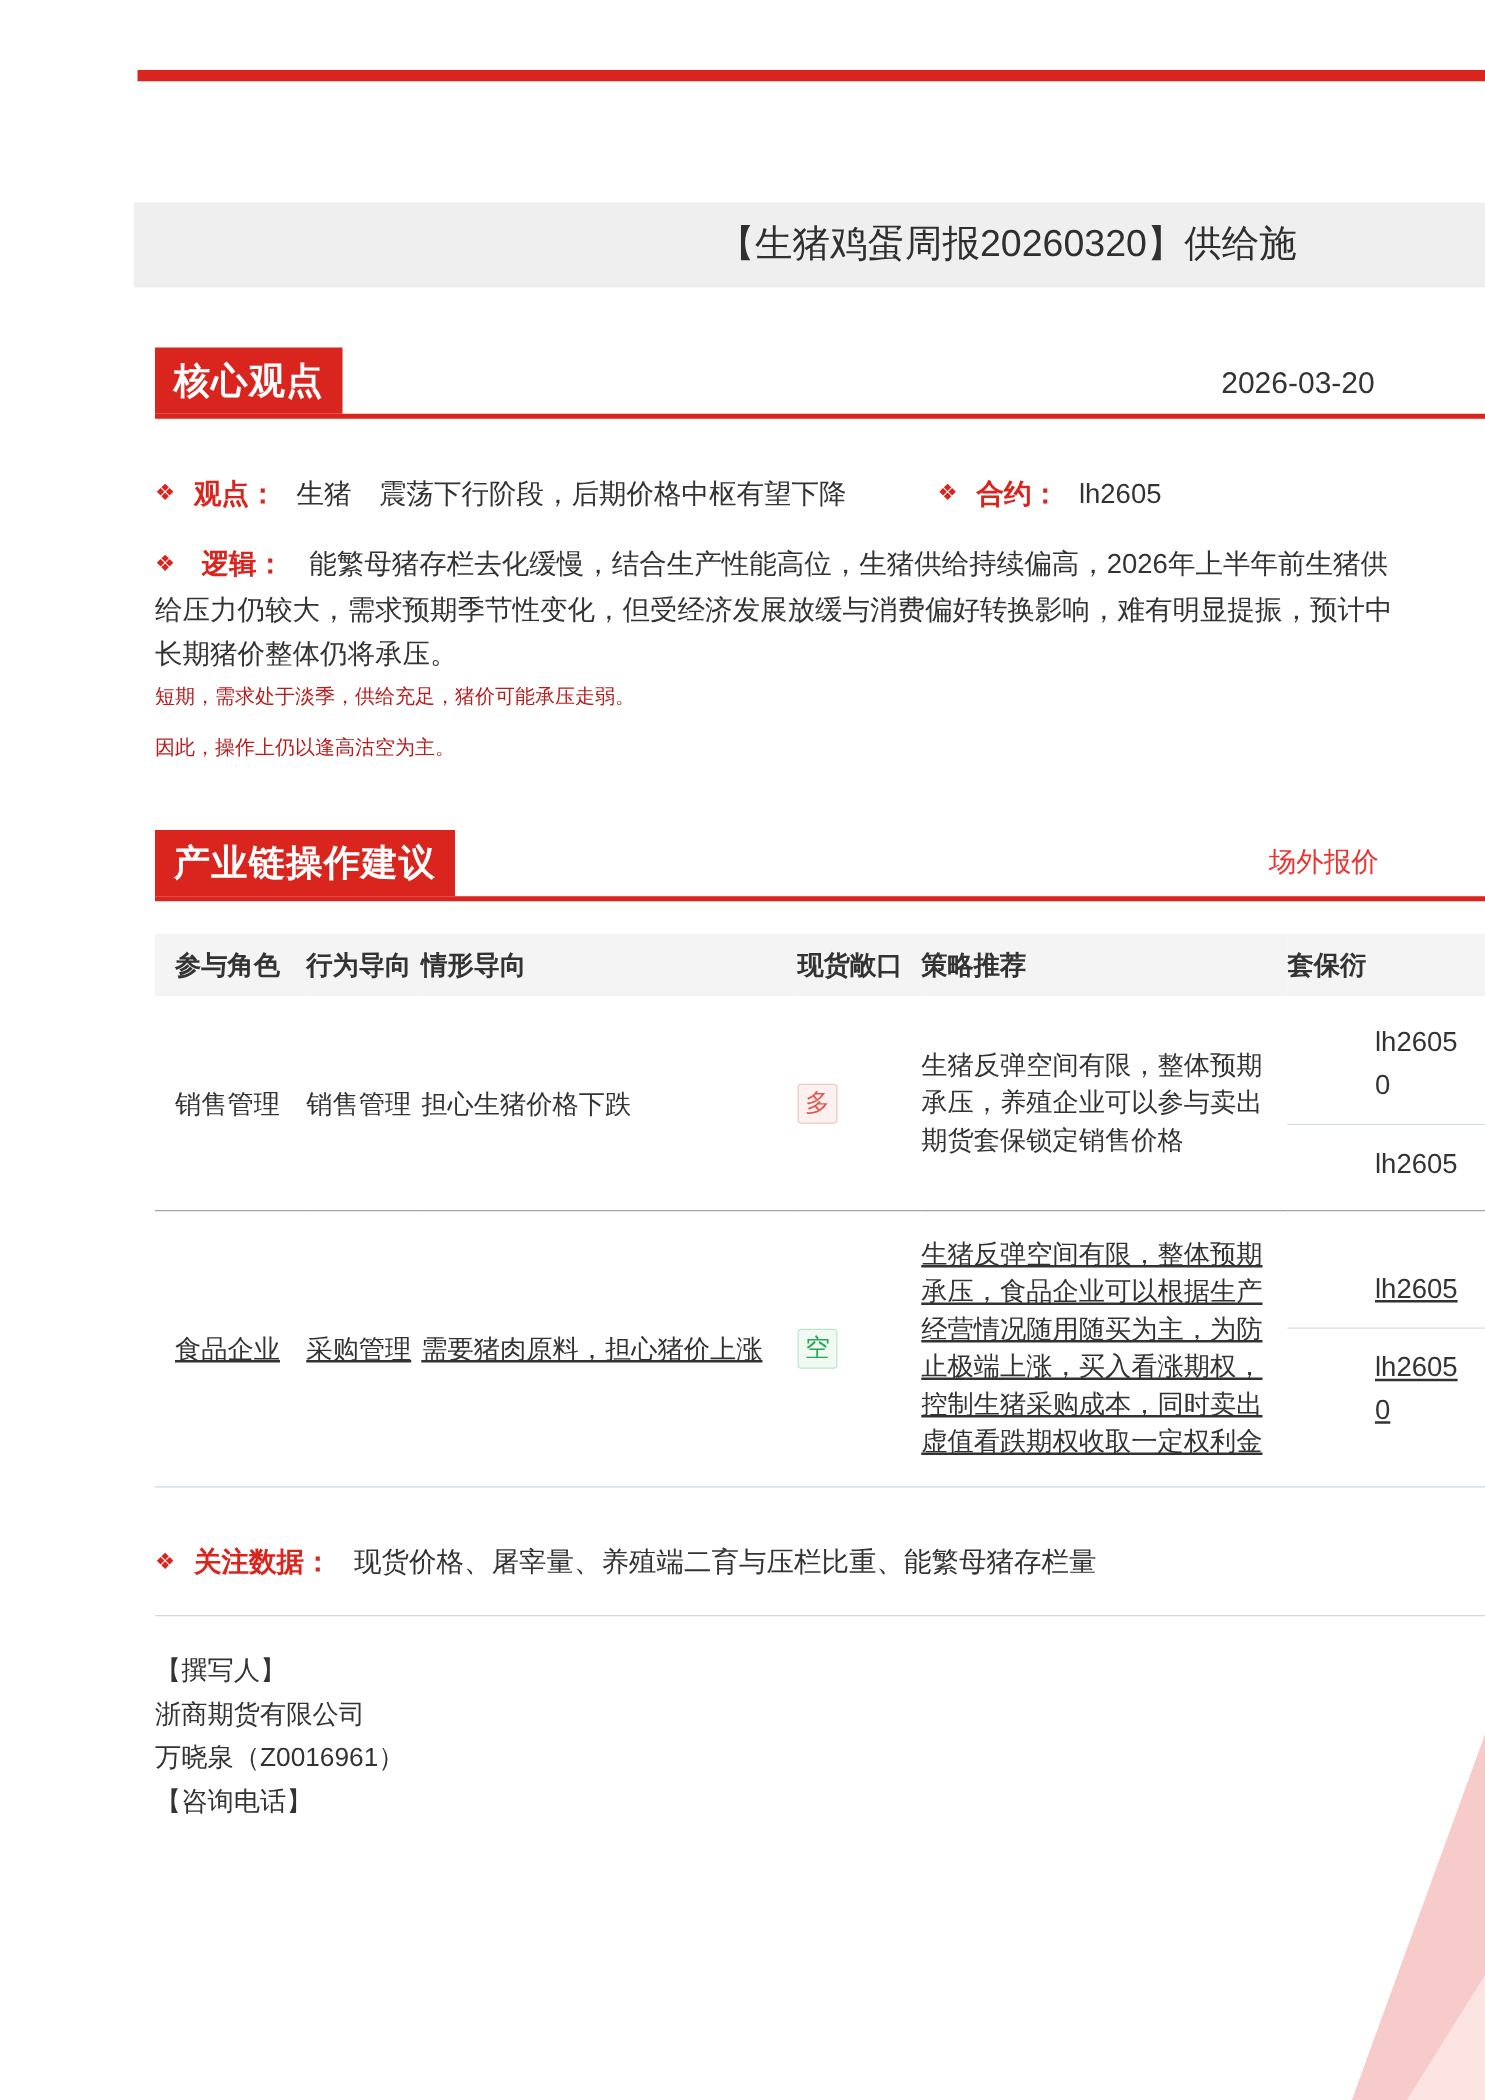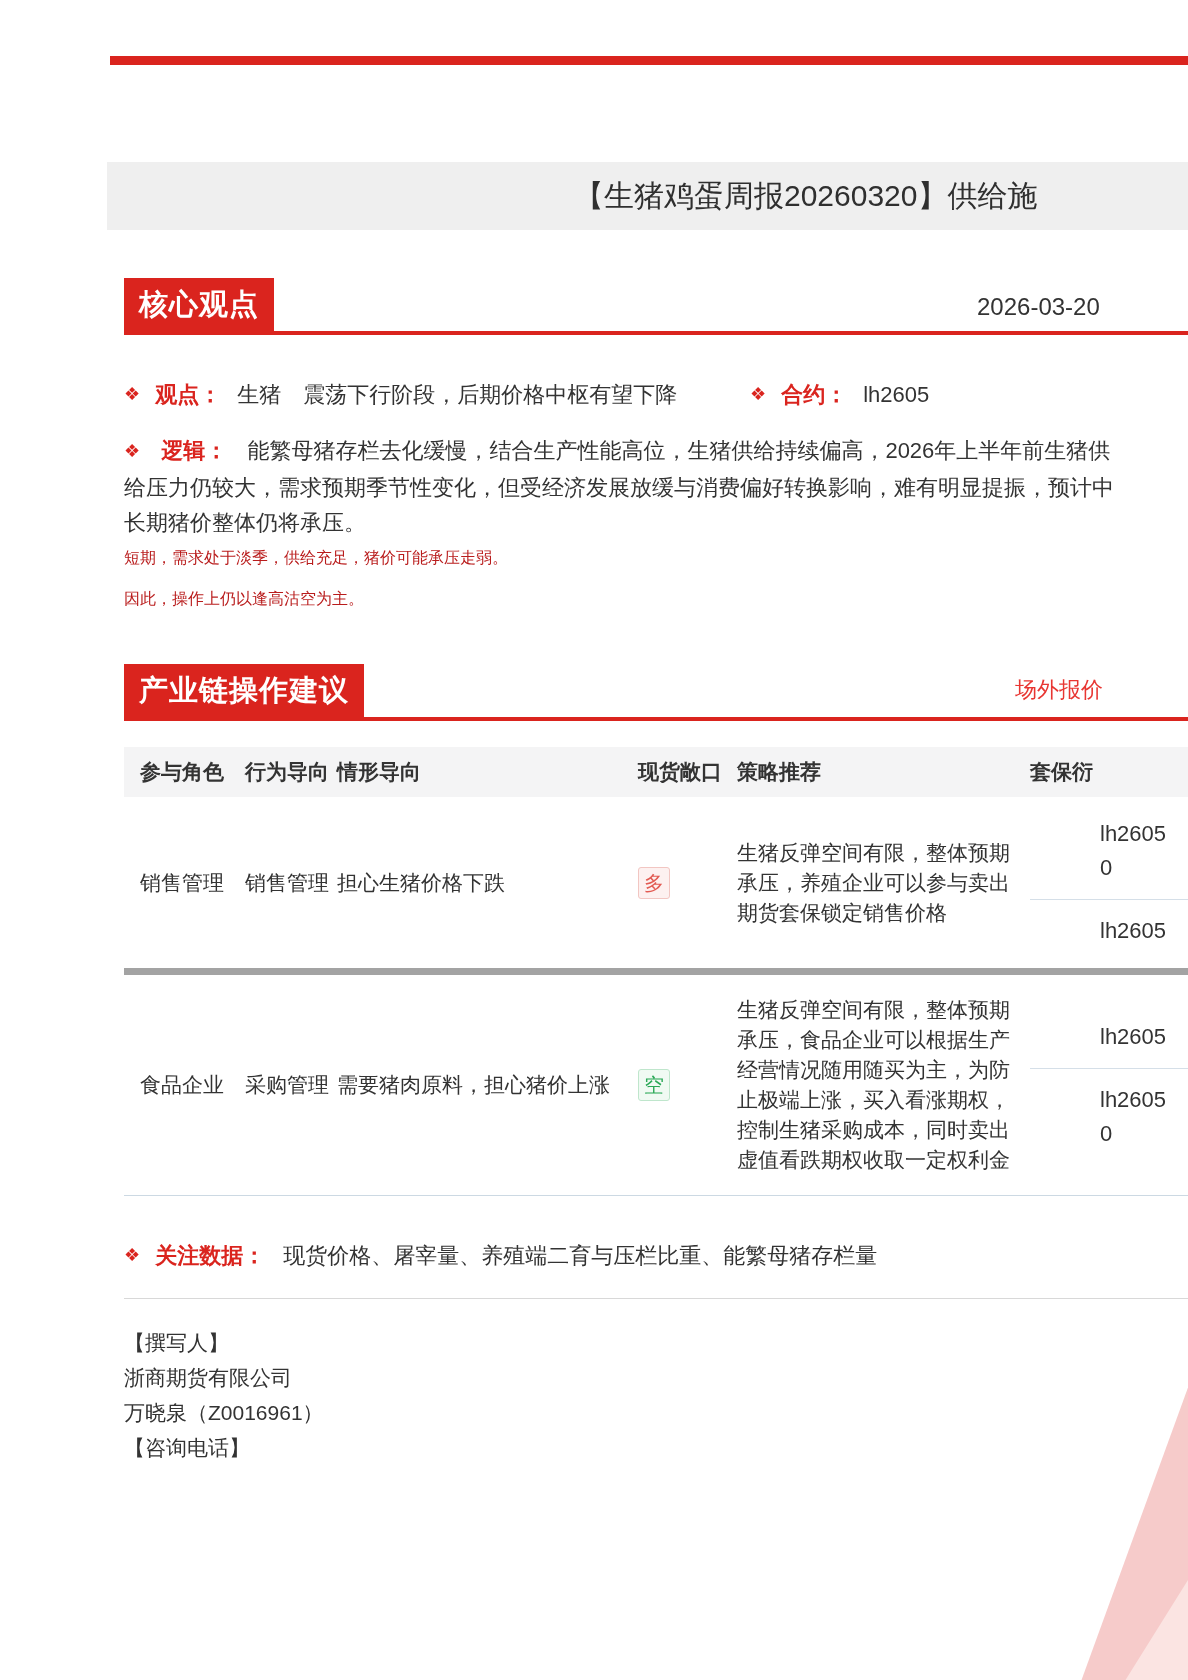--- a/index.html
+++ b/index.html
@@ -57,21 +57,21 @@
   
   table.ops{margin-top:26px;width:1420px;border-collapse:collapse;table-layout:fixed;
     font-size:21px;color:#333;}
   table.ops col.c1{width:121px;} table.ops col.c2{width:92px;}
   table.ops col.c3{width:301px;} table.ops col.c4{width:99px;}
   table.ops col.c5{width:293px;} table.ops col.c6{width:514px;}
   table.ops thead tr{background:#f4f4f5;height:50px;}
   table.ops th{text-align:left;font-weight:bold;padding:0;font-size:21px;color:#333;}
   table.ops th.p1{padding-left:16px;}
   table.ops tbody td{vertical-align:middle;padding:20px 0;}
-  table.ops tbody tr + tr td{border-top:7px solid #a3a3a3;}
+  table.ops tbody tr + tr td{border-top:1px solid #a3a3a3;text-decoration:underline;}
   table.ops{border-bottom:1px solid #ccd9e3;}
   td.cell-role{padding-left:16px !important;}
   td.cell-strategy{line-height:30px;padding-right:14px !important;}
   .badge{display:inline-block;width:30px;height:30px;line-height:30px;text-align:center;
     font-size:20px;border-radius:3px;}
   .badge-long{color:#e25a52;background:#fdf1f0;border:1px solid #f2c6c2;}
   .badge-short{color:#2aa857;background:#f0faf3;border:1px solid #bfe6cc;}
   td.cell-hedge{padding:6px 0 !important;}
   .hedge-entry{padding:14px 0 14px 70px;font-size:22px;line-height:34px;color:#333;}
   .hedge-entry + .hedge-entry{border-top:1px solid #d5dfe8;}

